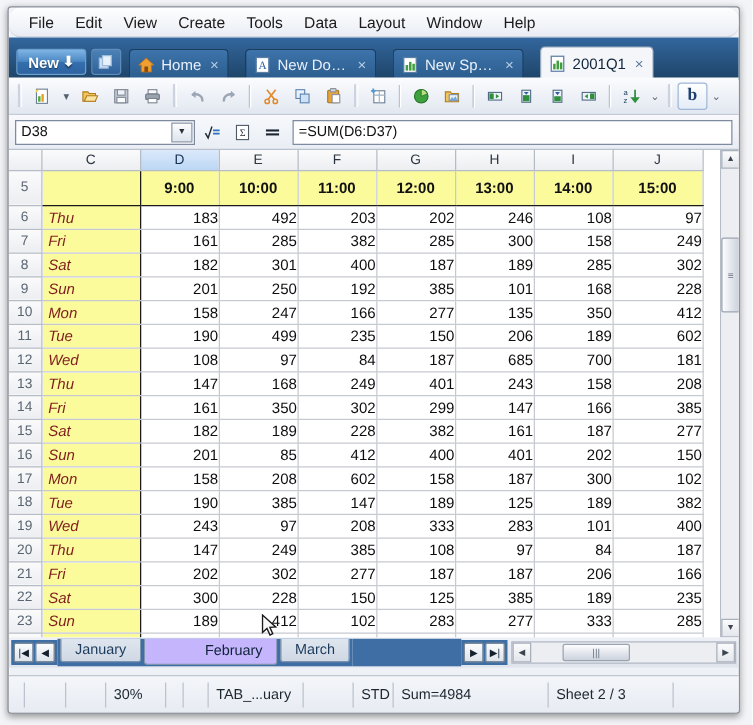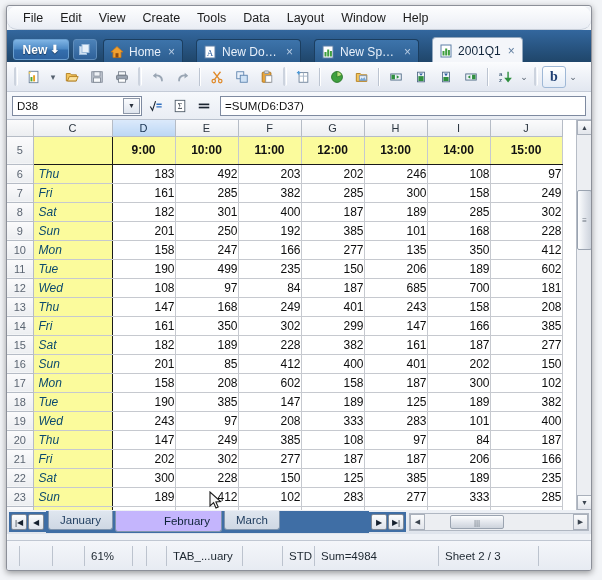--- a/index.html
+++ b/index.html
@@ -139,21 +139,21 @@
   
   .formulabar {
     position: absolute; left: 0; top: 86px;
     width: 584px; height: 28px;
     background: linear-gradient(to bottom,#f7f9fc,#e9edf4);
     border-bottom: 1px solid #b9c1ce;
     display: flex; align-items: center;
     padding: 0 5px; gap: 4px;
   }
   .namebox {
-    width: 130px; height: 20px;
+    width: 144px; height: 20px;
     background: #ffffff;
     border: 1px solid #7e8aa0;
     display: flex; align-items: center;
     font-size: 11.5px; color: #111;
     padding-left: 4px;
     position: relative;
     cursor: text;
   }
   .namebox .ddl {
     position: absolute; right: 1px; top: 1px;
@@ -227,21 +227,21 @@
     text-align: right; vertical-align: middle;
     padding-right: 4px;
     background: #ffffff;
     font-family: "Liberation Sans", sans-serif;
     cursor: cell;
     overflow: hidden; white-space: nowrap;
   }
   td.cell.daycol {
     background: #fbfb9c;
     text-align: left; padding-left: 5px; padding-right: 0;
-    font-style: italic; color: #0c4a6e;
+    font-style: italic; color: #7f1d1d;
     border-right: 1px solid #1a1a1a;
   }
   td.cell.hdrrow {
     background: #fbfb9c;
     font-weight: bold; text-align: center; padding-right: 0;
     border-bottom: 1px solid #1a1a1a;
     border-right: 1px solid #c6c9cf;
     color: #111;
   }
   td.cell.hdrrow.firstyellow { border-right: 1px solid #1a1a1a; }
@@ -891,21 +891,21 @@
     <div class="hscroll">
       <div class="hs-btn">◀</div>
       <div class="hs-thumb">|||</div>
       <div class="hs-btn">▶</div>
     </div>
   </div>
 
   <div class="statusbar">
     <div class="st" style="width:34px"></div>
     <div class="st" style="width:32px"></div>
-    <div class="st" style="width:48px">61%</div>
+    <div class="st" style="width:48px">30%</div>
     <div class="st" style="width:14px"></div>
     <div class="st" style="width:20px"></div>
     <div class="st" style="width:76px">TAB_...uary</div>
     <div class="st" style="width:40px"></div>
     <div class="st" style="width:32px">STD</div>
     <div class="st" style="width:124px">Sum=4984</div>
     <div class="st" style="width:100px">Sheet 2 / 3</div>
   </div>
 
  </div>

